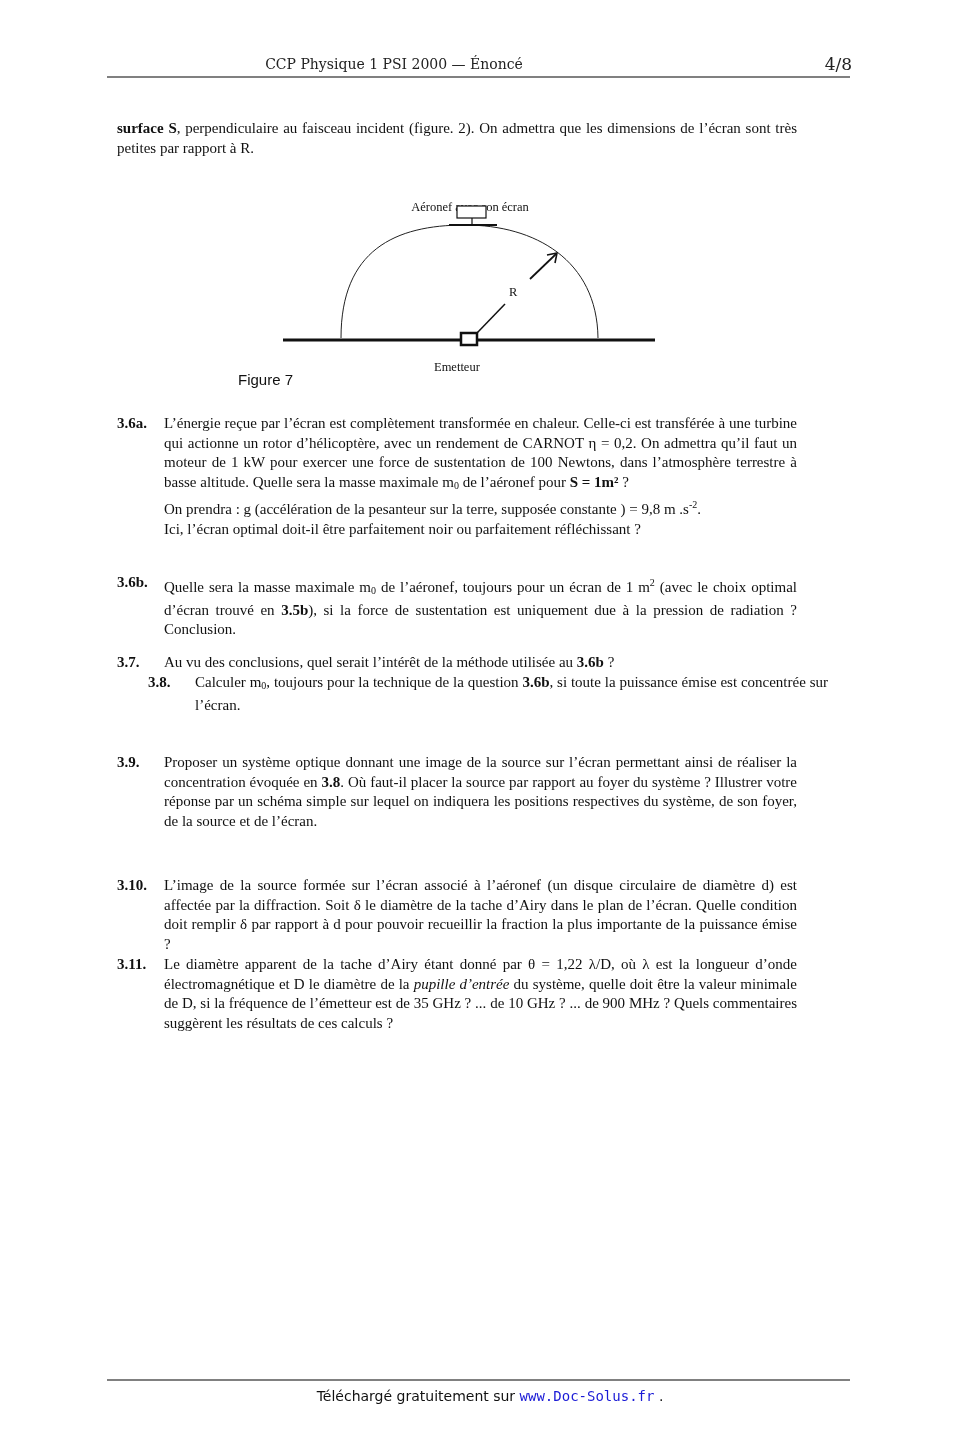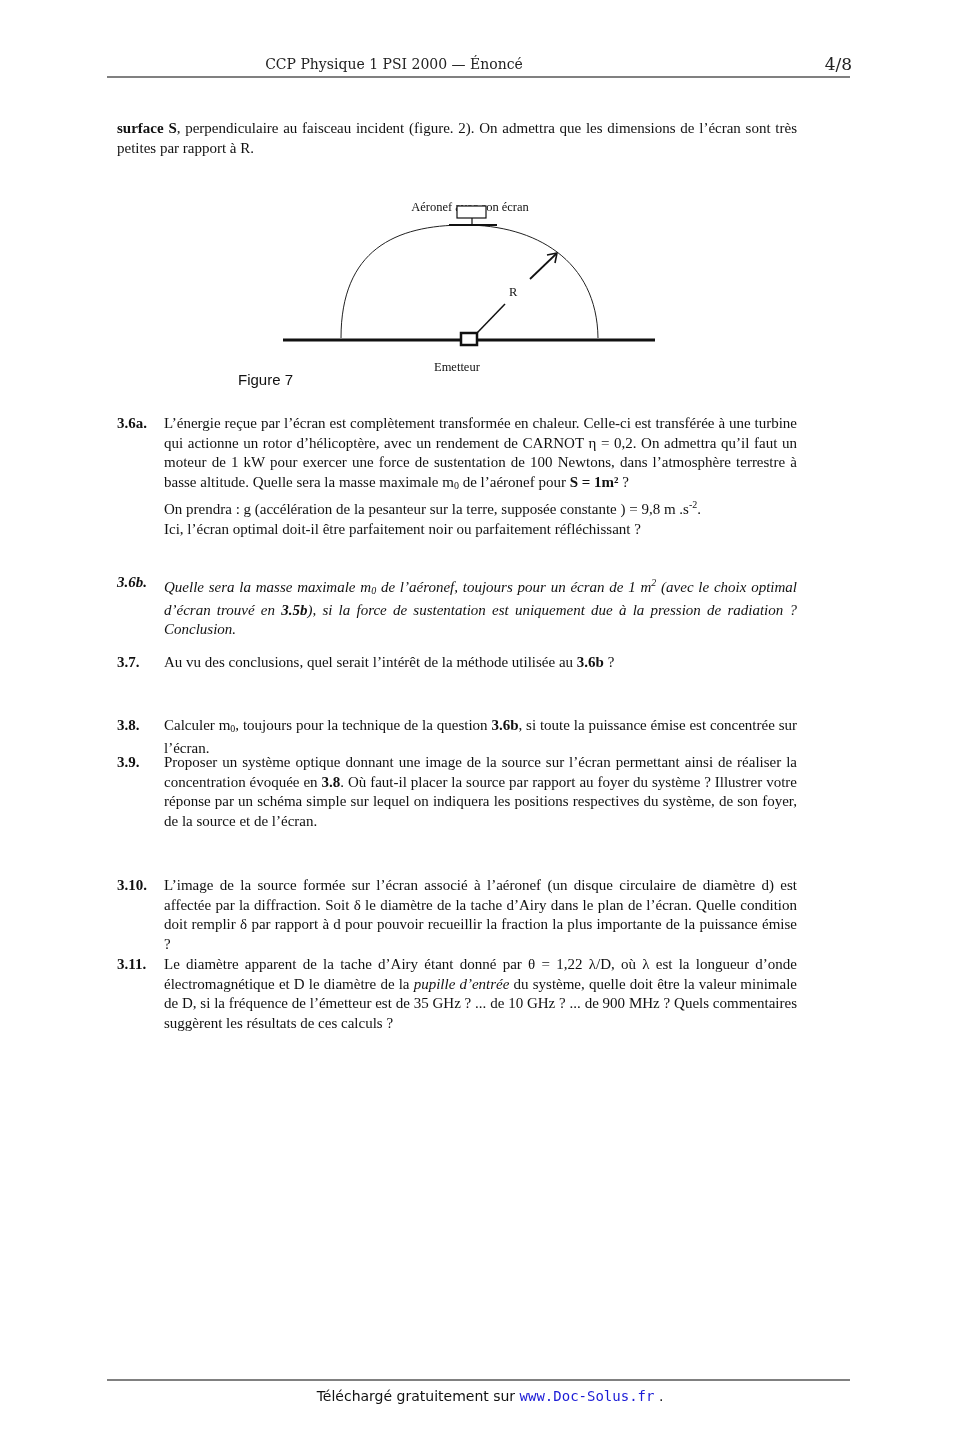--- a/index.html
+++ b/index.html
@@ -59,31 +59,31 @@
 </svg>
 <div class="fig-label-r">R</div>
 <div class="fig-label-emetteur">Emetteur</div>
 <div class="fig-number">Figure 7</div>
 
 <div class="q body-text" style="top:414px;">
   <span class="num">3.6a.</span>
   <div class="txt"><span>L’énergie reçue par l’écran est complètement transformée en chaleur. Celle-ci est transférée à une turbine qui actionne un rotor d’hélicoptère, avec un rendement de CARNOT η = 0,2. On admettra qu’il faut un moteur de 1 kW pour exercer une force de sustentation de 100 Newtons, dans l’atmosphère terrestre à basse altitude. Quelle sera la masse maximale m</span><span class="sub">0</span><span> de l’aéronef  pour </span><span class="b">S = 1m² </span><span>?</span><br><span>On prendra : g (accélération de la pesanteur sur la terre, supposée constante ) = 9,8  m .s</span><span class="sup">-2</span><span>.</span><br><span>Ici, l’écran optimal doit-il être parfaitement noir ou parfaitement réfléchissant ?</span></div>
 </div>
 
-<div class="q body-text" style="top:573px;font-style:italic;">
+<div class="q body-text" style="top:573px;">
   <span class="num">3.6b.</span>
   <div class="txt"><span>Quelle sera la masse maximale m</span><span class="sub">0</span><span> de l’aéronef, toujours pour un écran de 1 m</span><span class="sup">2</span><span> (avec le choix optimal d’écran trouvé en </span><span class="b">3.5b</span><span>), si la force de sustentation est uniquement due à la pression de radiation ? Conclusion.</span></div>
 </div>
 
 <div class="q body-text" style="top:653px;">
   <span class="num">3.7.</span>
   <div class="txt"><span>Au vu des conclusions, quel serait l’intérêt de la méthode utilisée au </span><span class="b">3.6b</span><span> ?</span></div>
 </div>
 
-<div class="q body-text" style="top:716px;">
+<div class="q body-text" style="top:673px;margin-left:31px;">
   <span class="num">3.8.</span>
   <div class="txt"><span>Calculer m</span><span class="sub">0</span><span>, toujours pour la technique de la question </span><span class="b">3.6b</span><span>, si toute la puissance émise est concentrée sur l’écran.</span></div>
 </div>
 
 <div class="q body-text" style="top:753px;">
   <span class="num">3.9.</span>
   <div class="txt"><span>Proposer un système  optique donnant une image de la source sur  l’écran permettant ainsi de réaliser la concentration évoquée en </span><span class="b">3.8</span><span>. Où faut-il placer la source par rapport au foyer du système ? Illustrer votre réponse par un schéma simple sur lequel on indiquera les positions respectives du système, de son foyer, de la source et de l’écran.</span></div>
 </div>
 
 <div class="q body-text" style="top:876px;">

